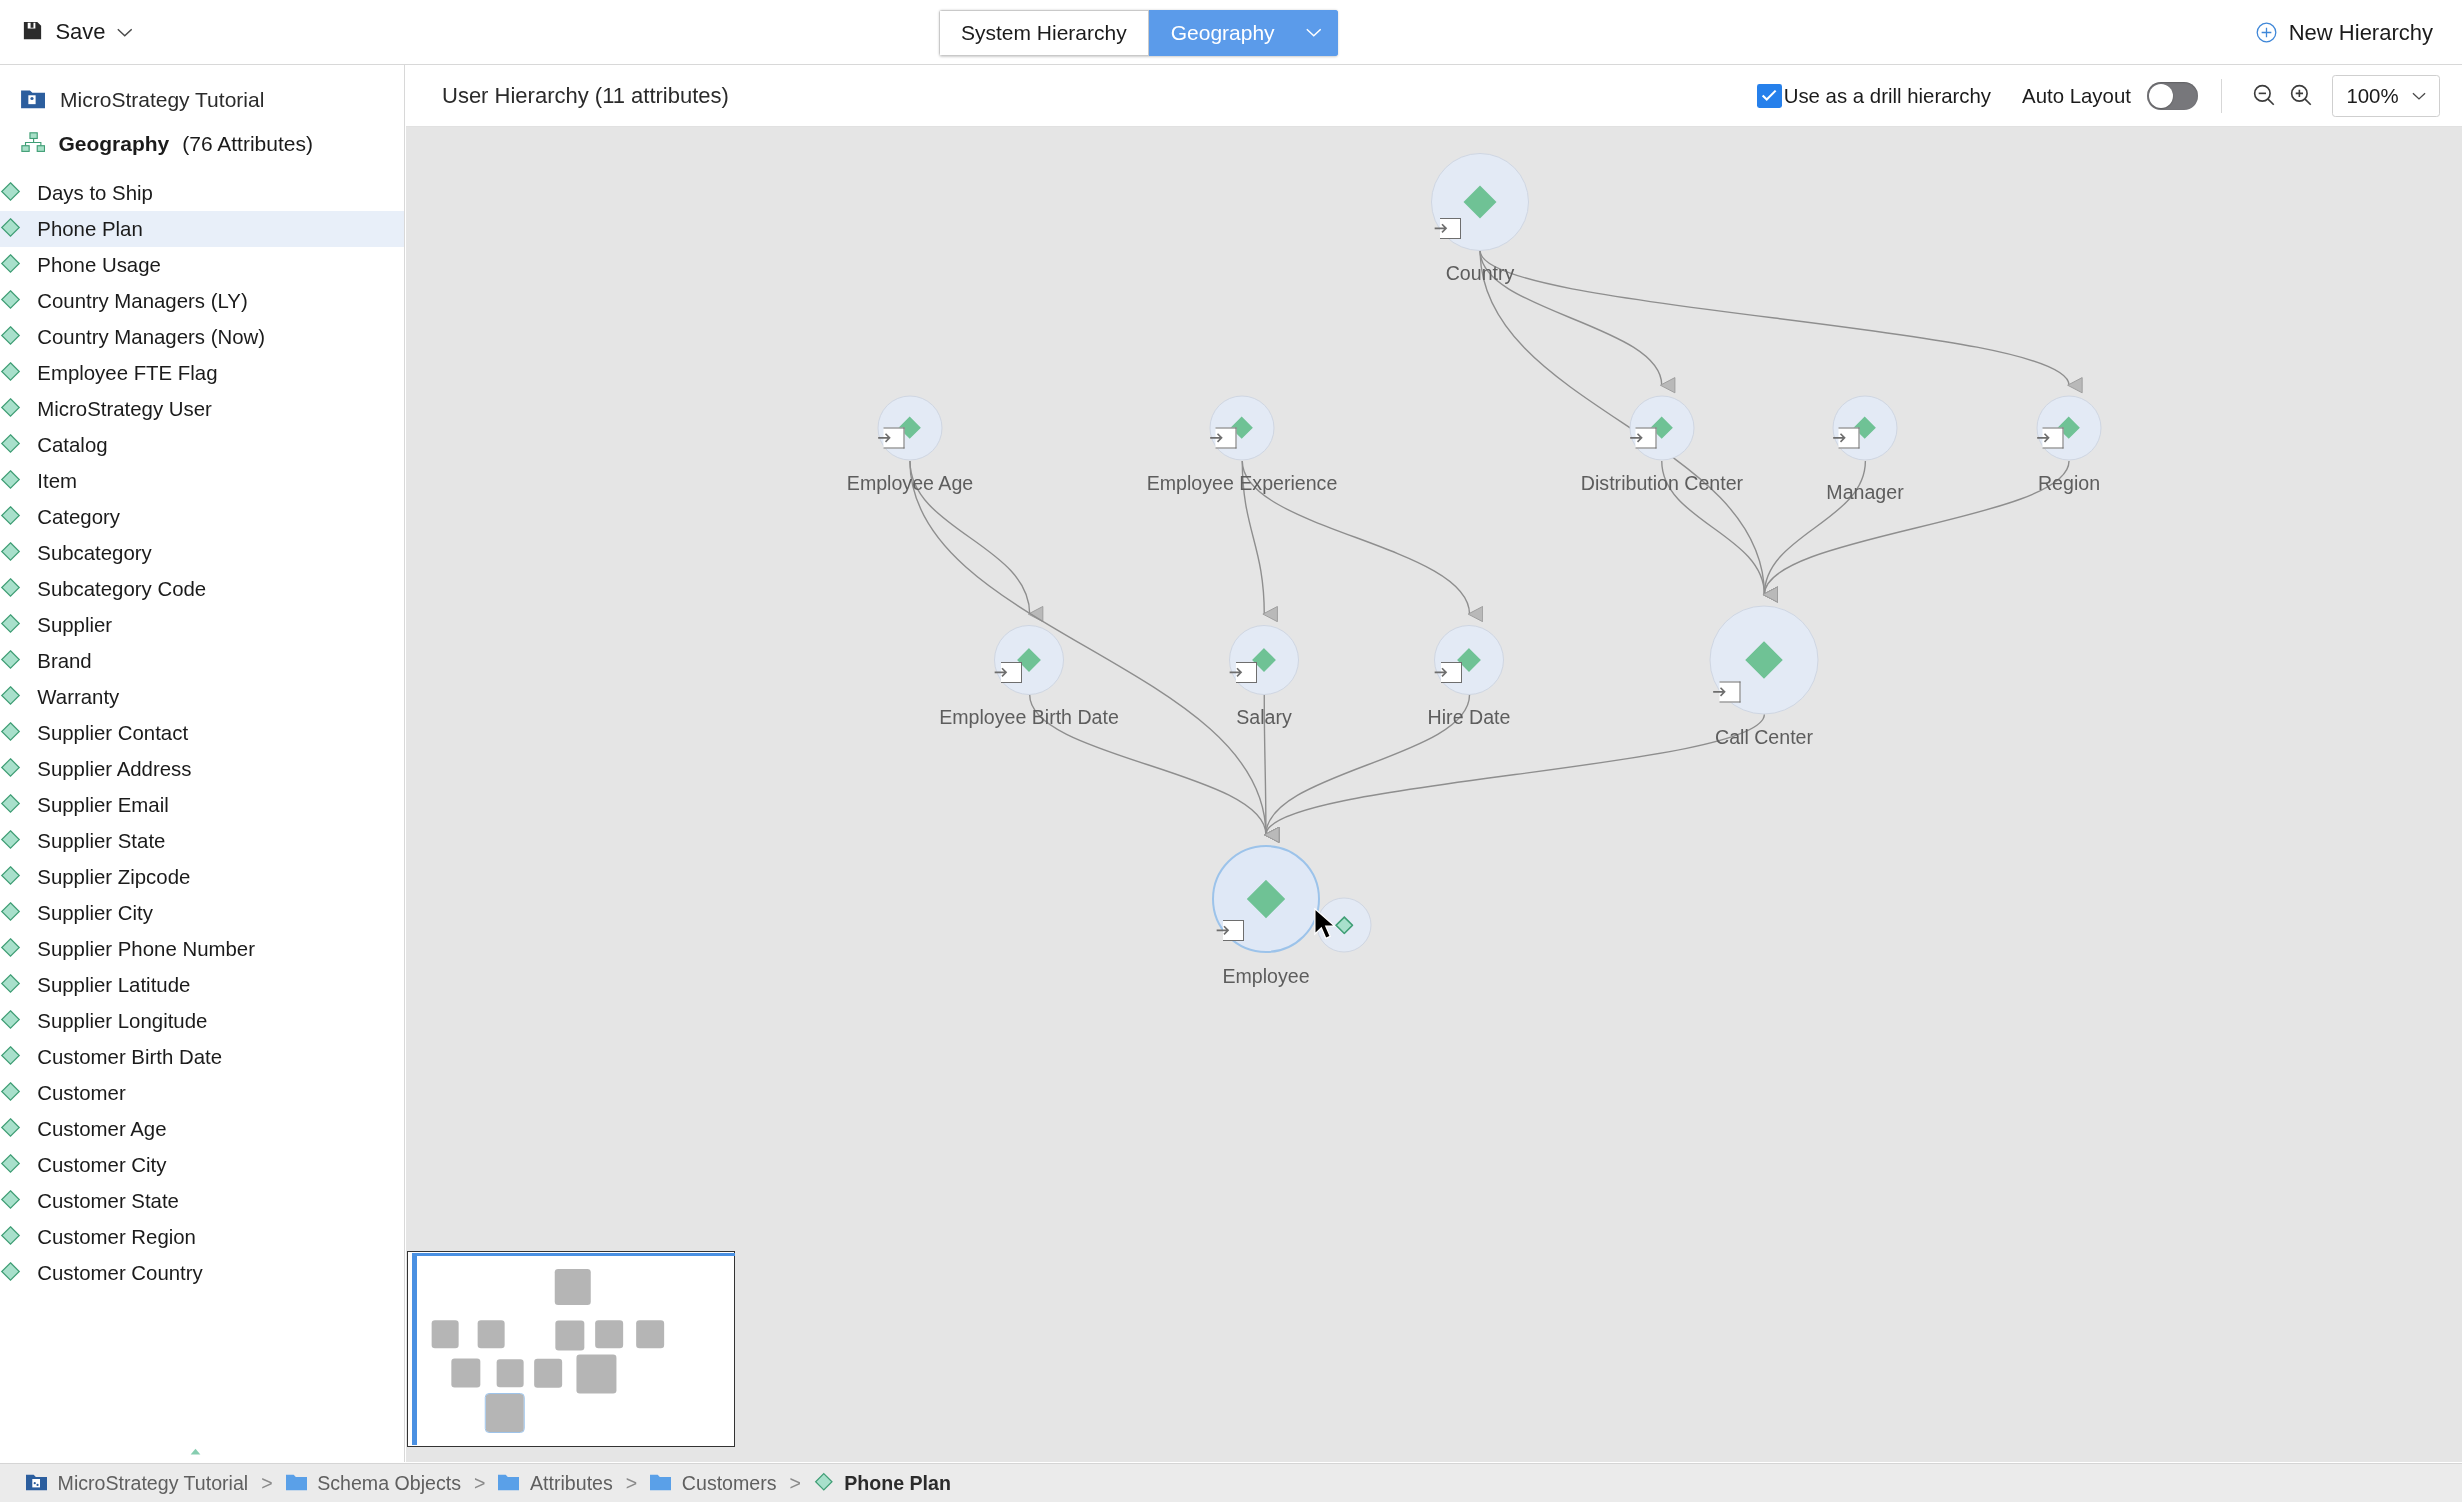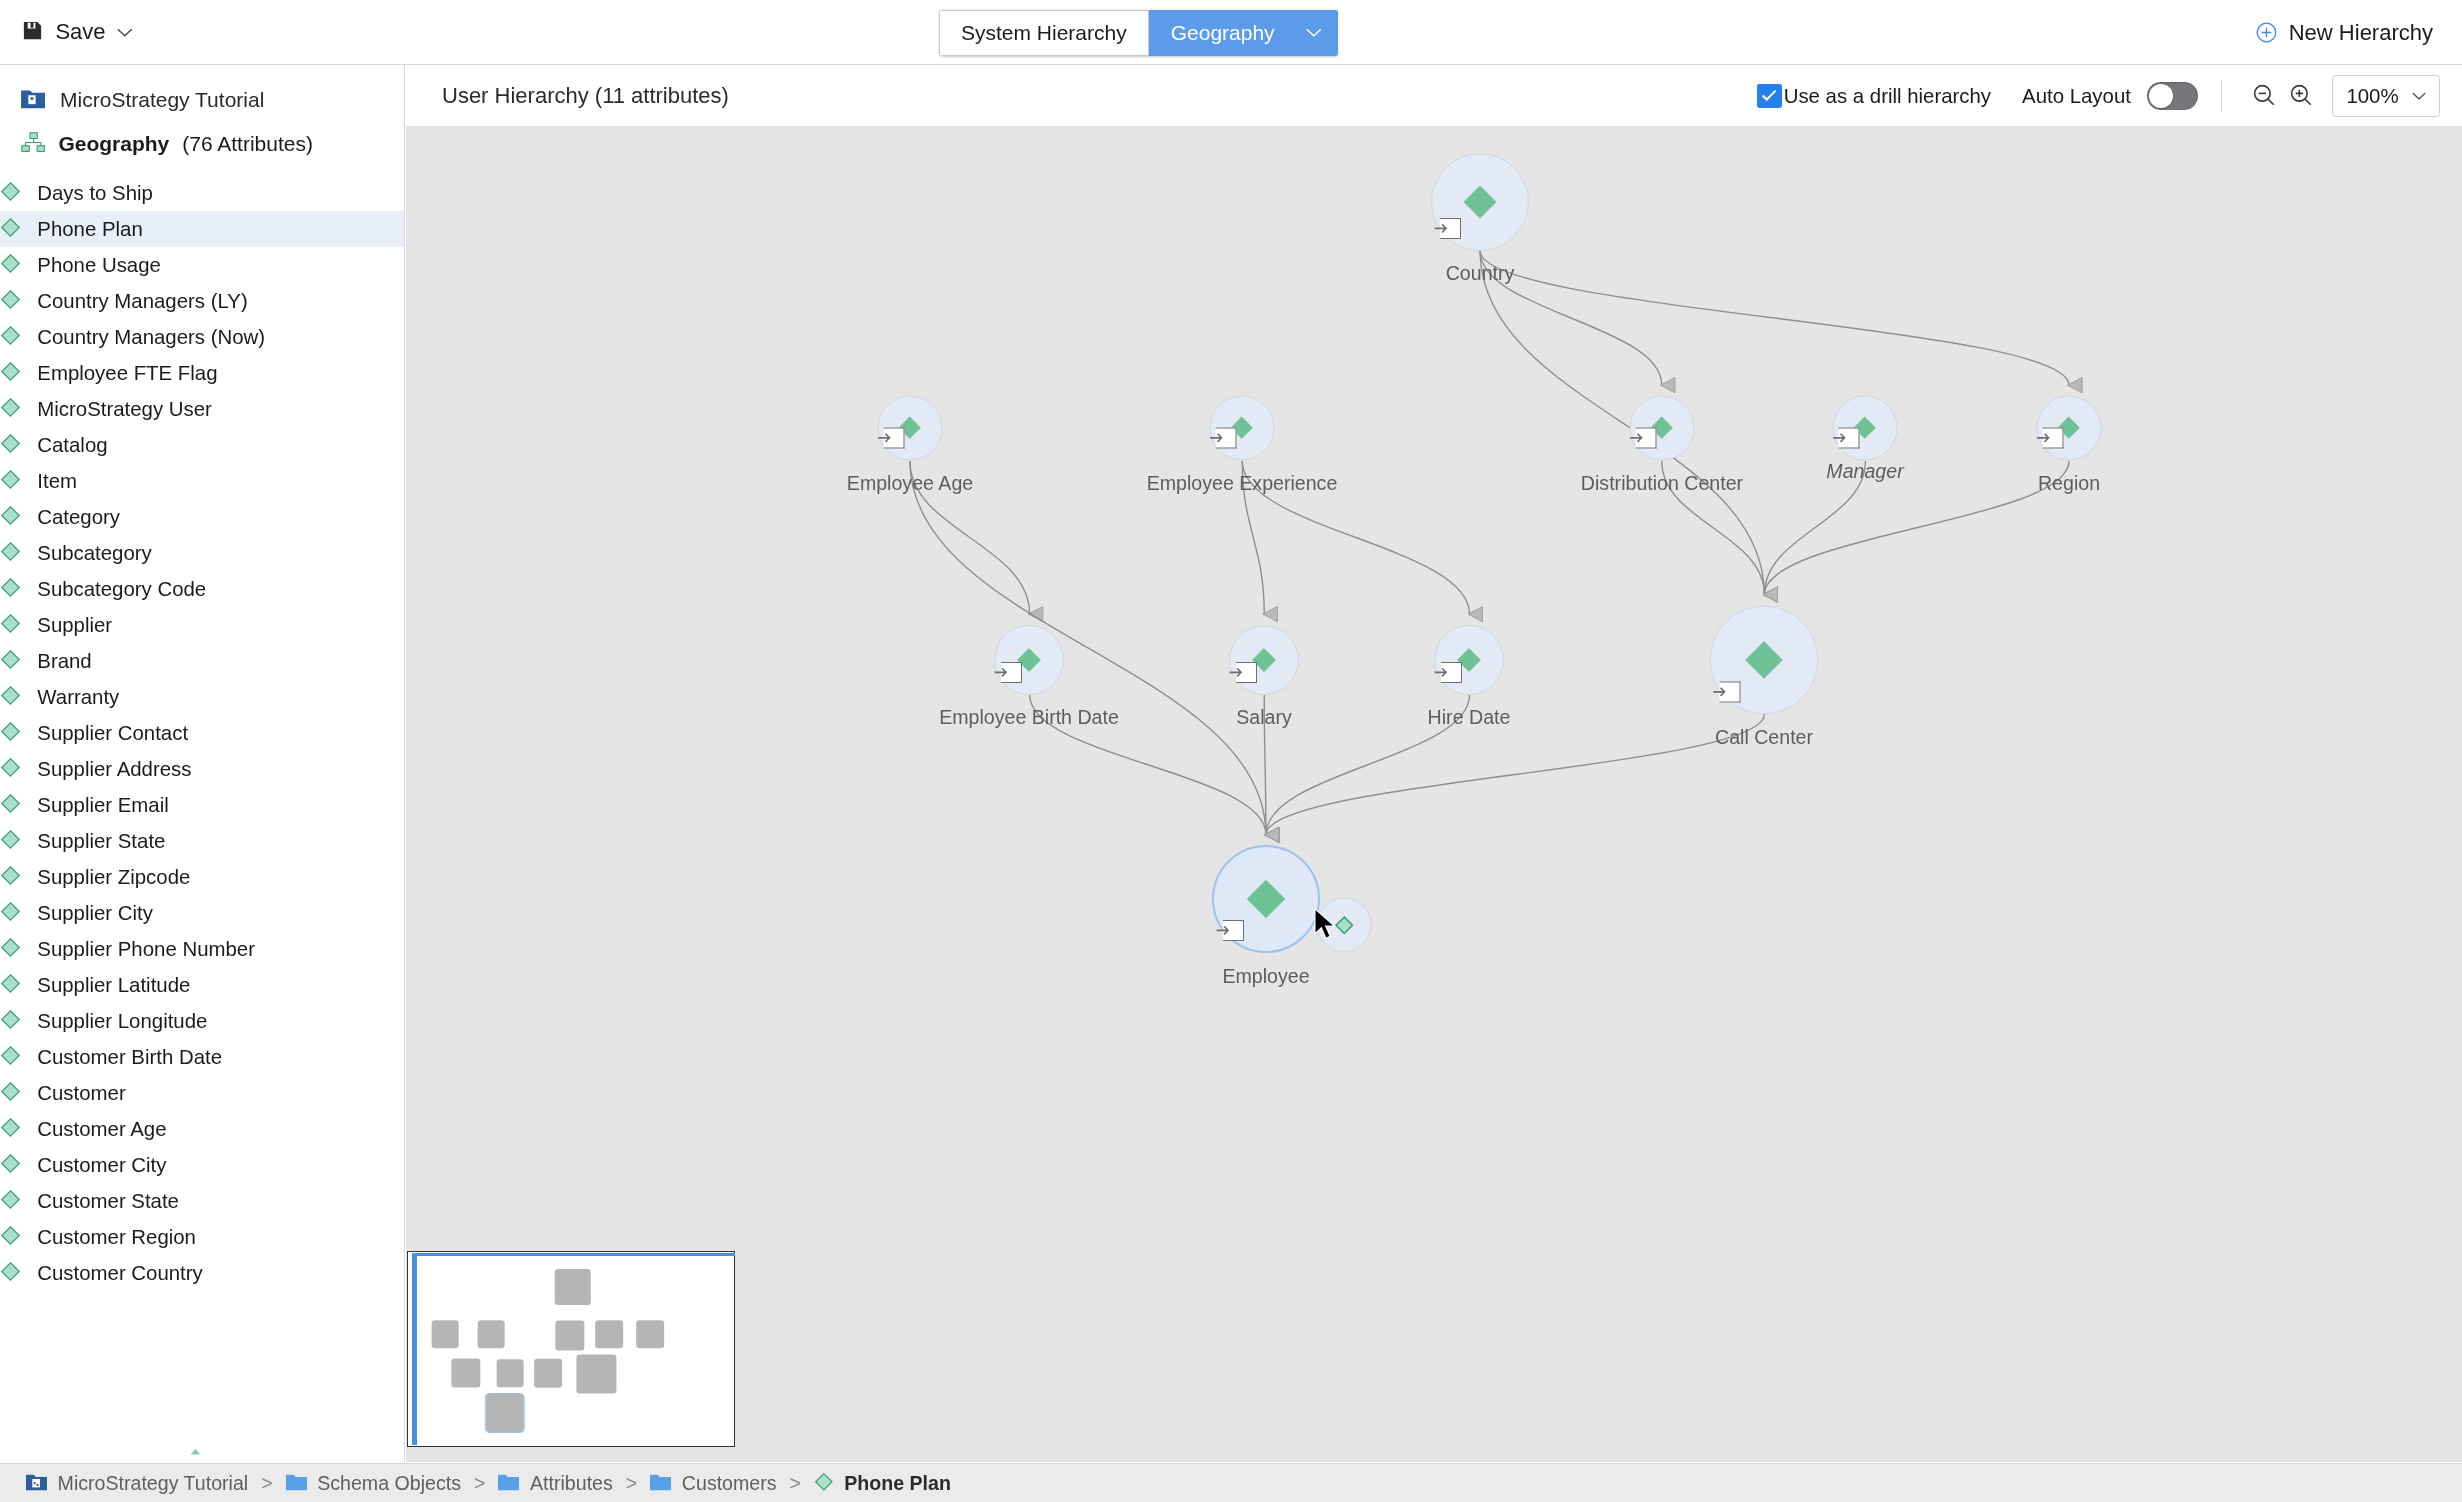--- a/index.html
+++ b/index.html
@@ -590,21 +590,21 @@
         <div class="node" style="left: 1459px; top: 301px; width: 65px; height: 65px;">
           <svg width="24.4" height="24.4" viewBox="0 0 24 24" class="dia">
             <path d="M12 2 L22 12 L12 22 L2 12 Z" fill="#6fc295" stroke="#6fc295" stroke-width="1.4"></path>
           </svg>
           <span class="node-drill" style="left: 5.2px; top: 31px;">
             <svg width="18" height="14.7" viewBox="0 0 22 18">
               <path d="M2 9h14M11 4l5 5-5 5" fill="none" stroke="#6e6e6e" stroke-width="2"></path>
             </svg>
           </span>
         </div>
-        <div class="node-label" style="left: 1459px; top: 333px; font-style: italic;">Manager</div>
+        <div class="node-label" style="left: 1459px; top: 354px;">Manager</div>
         <div class="node" style="left: 1663px; top: 301px; width: 65px; height: 65px;">
           <svg width="24.4" height="24.4" viewBox="0 0 24 24" class="dia">
             <path d="M12 2 L22 12 L12 22 L2 12 Z" fill="#6fc295" stroke="#6fc295" stroke-width="1.4"></path>
           </svg>
           <span class="node-drill" style="left: 5.2px; top: 31px;">
             <svg width="18" height="14.7" viewBox="0 0 22 18">
               <path d="M2 9h14M11 4l5 5-5 5" fill="none" stroke="#6e6e6e" stroke-width="2"></path>
             </svg>
           </span>
         </div>

